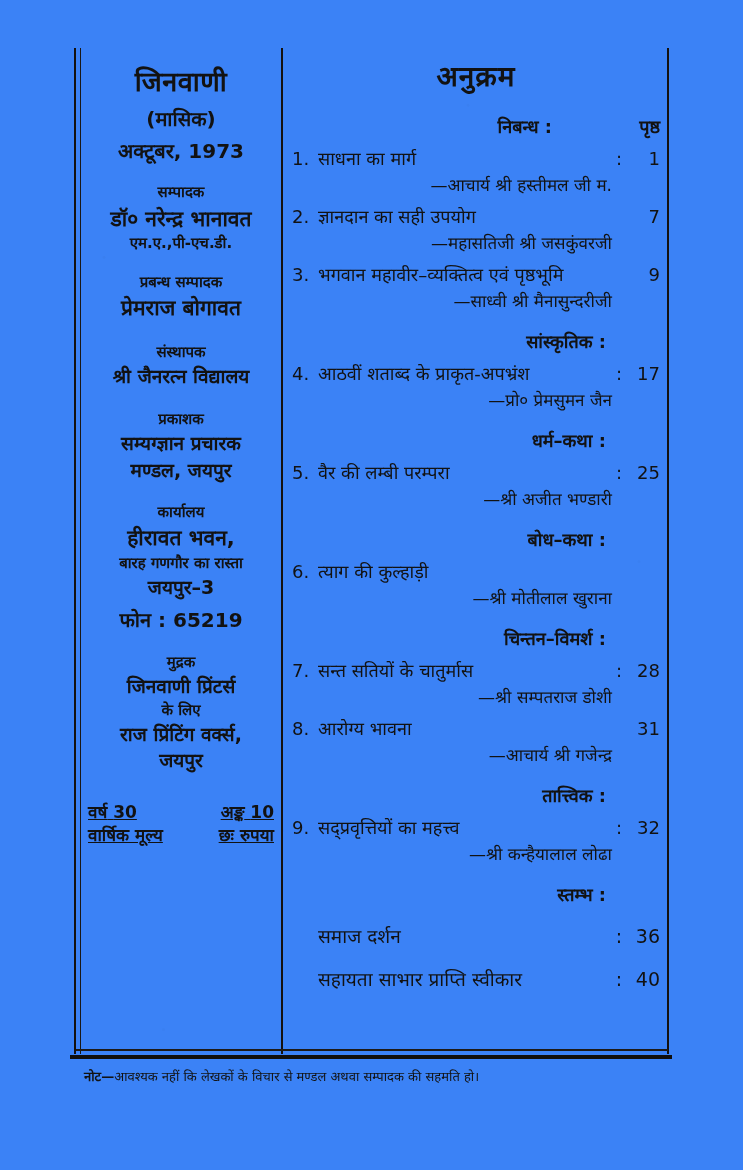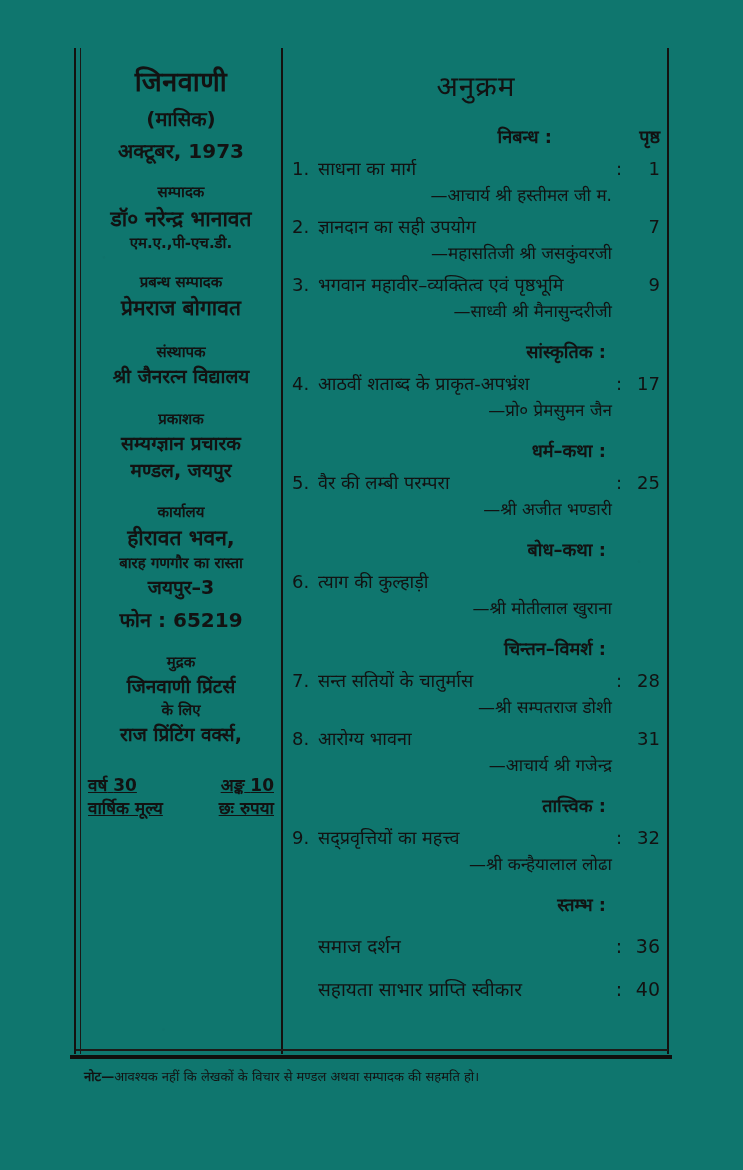--- a/index.html
+++ b/index.html
@@ -10,21 +10,21 @@
   }
   body {
     font-family: "DejaVu Sans", sans-serif;
     color: #121212;
   }
   .page {
     position: relative;
     width: 743px;
     height: 1170px;
     margin: 0 auto;
-    background: #0f766e;
+    background: #3b82f6;
     overflow: hidden;
   }
   
   .paper-grain {
     position: absolute;
     inset: 0;
     background:
       radial-gradient(circle at 14% 22%, rgba(0,0,0,0.022) 0 1px, transparent 2px),
       radial-gradient(circle at 63% 9%, rgba(0,0,0,0.02) 0 1px, transparent 2px),
       radial-gradient(circle at 38% 71%, rgba(0,0,0,0.02) 0 1px, transparent 2px),
@@ -142,23 +142,22 @@
 
   
   .right-col {
     position: absolute;
     left: 292px; top: 56px;
     width: 368px;
   }
   .toc-title {
     text-align: center;
     font-size: 28px;
-    font-weight: 400;
+    font-weight: 700;
     letter-spacing: 1px;
-    margin-top: 10px;
   }
   .toc-headrow {
     display: flex;
     align-items: baseline;
     margin-top: 20px;
     font-size: 18px;
     font-weight: 700;
   }
   .toc-headrow .sec {
     flex: 1;
@@ -281,20 +280,21 @@
       <div class="blk-sub">बारह गणगौर का रास्ता</div>
       <div class="blk-name sm">जयपुर–3</div>
       <div class="phone">फोन : 65219</div>
     </div>
 
     <div class="blk">
       <div class="blk-label">मुद्रक</div>
       <div class="blk-name sm">जिनवाणी प्रिंटर्स</div>
       <div class="blk-sub">के लिए</div>
       <div class="blk-name sm">राज प्रिंटिंग वर्क्स,</div>
+      <div class="blk-line2">जयपुर</div>
     </div>
 
     <div class="meta-rows">
       <div class="meta-row">
         <span class="mcell">
           <span>वर्ष</span>
           <span>30</span>
         </span>
         <span class="mcell">
           <span>अङ्क</span>

